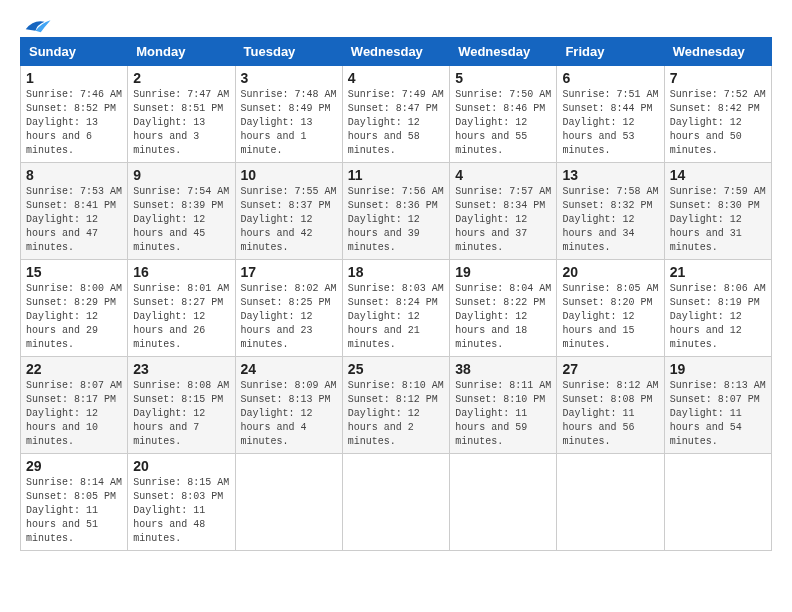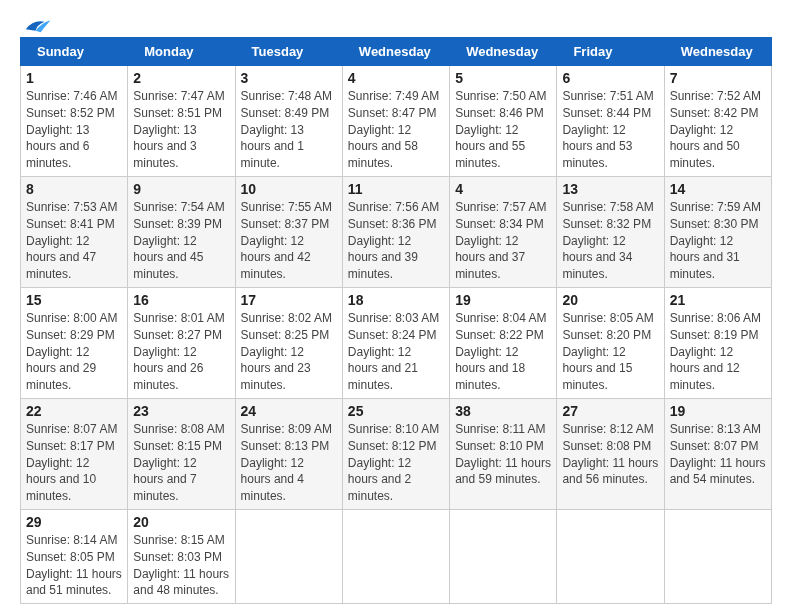--- a/index.html
+++ b/index.html
@@ -40,21 +40,21 @@
       color: #333;
     }
     .calendar-table {
       width: 100%;
       border-collapse: collapse;
       font-size: 11px;
     }
     .calendar-table th {
       background-color: #1565c0;
       color: #fff;
-      padding: 6px 16px;
+      padding: 6px 8px;
       text-align: left;
       font-size: 13px;
       font-weight: bold;
       border: 1px solid #1565c0;
     }
     .calendar-table td {
       border: 1px solid #ccc;
       padding: 4px 5px;
       vertical-align: top;
       width: 107px;
@@ -66,22 +66,23 @@
     }
     .day-number {
       font-size: 14px;
       font-weight: bold;
       color: #222;
       display: block;
       margin-bottom: 2px;
     }
     .day-info {
       color: #444;
-      font-size: 12px;
+      font-size: 10px;
       line-height: 1.4;
+      font-family: Liberation Mono, monospace;
     }
     .empty-cell {
       background: #fff !important;
     }
   </style>
 </head>
 <body>
 
 <div class="header-area">
   <div class="logo">

